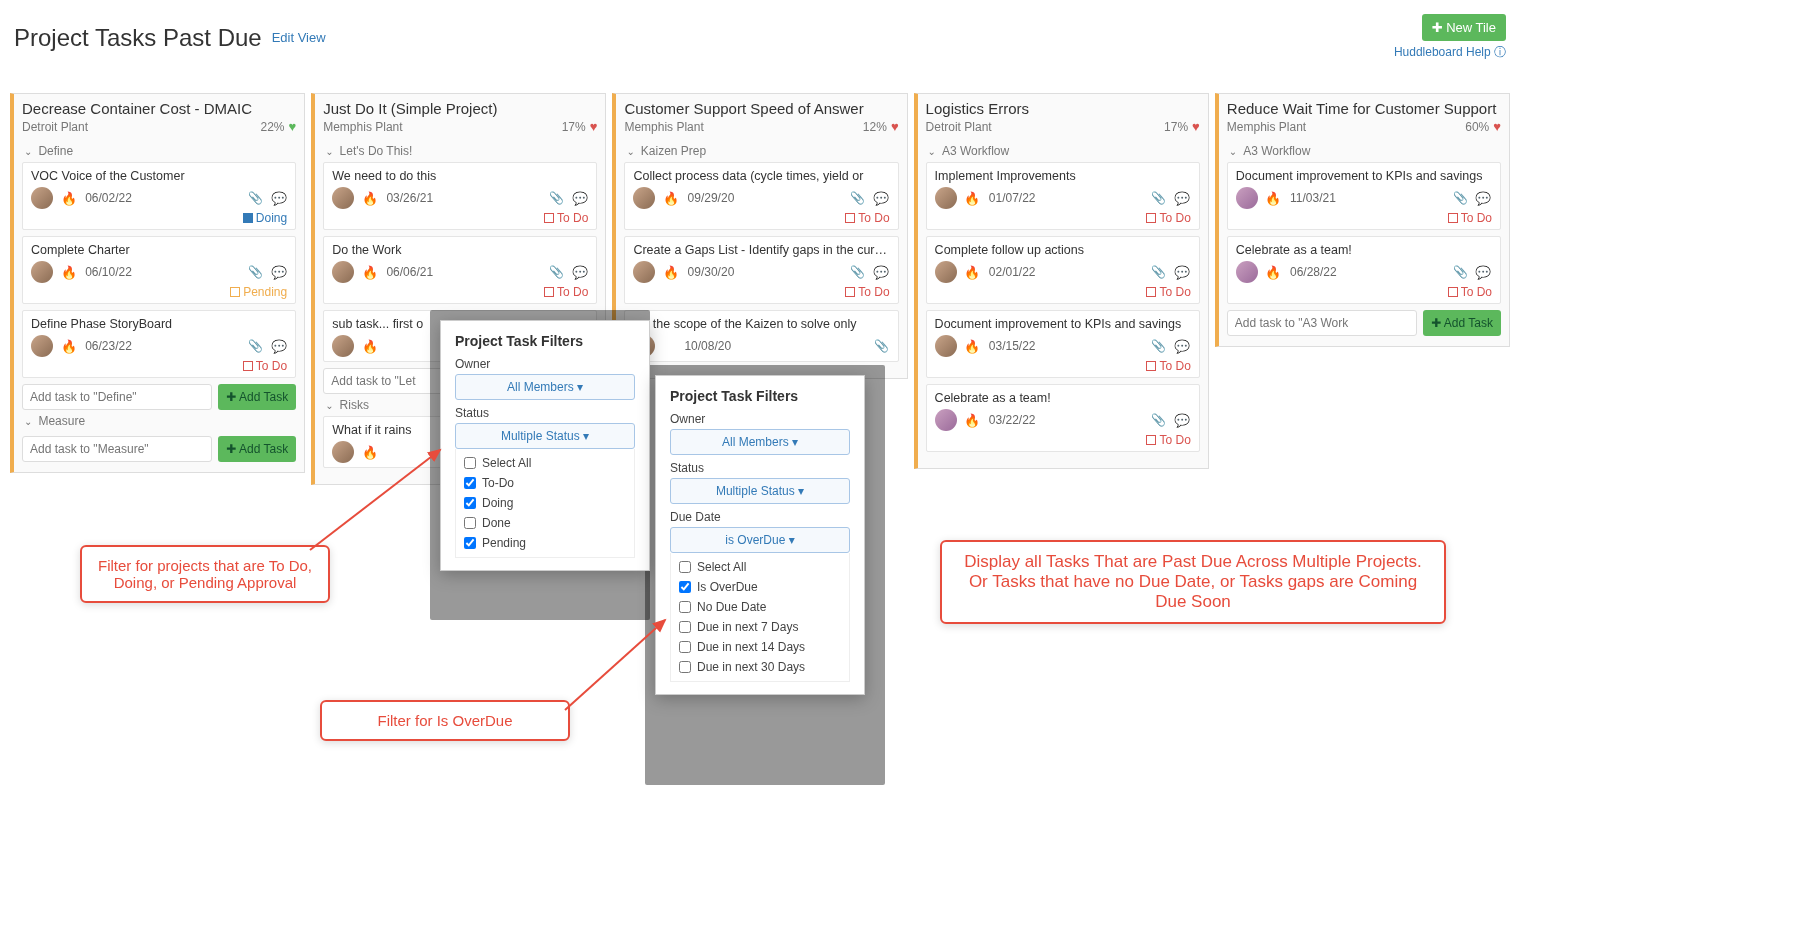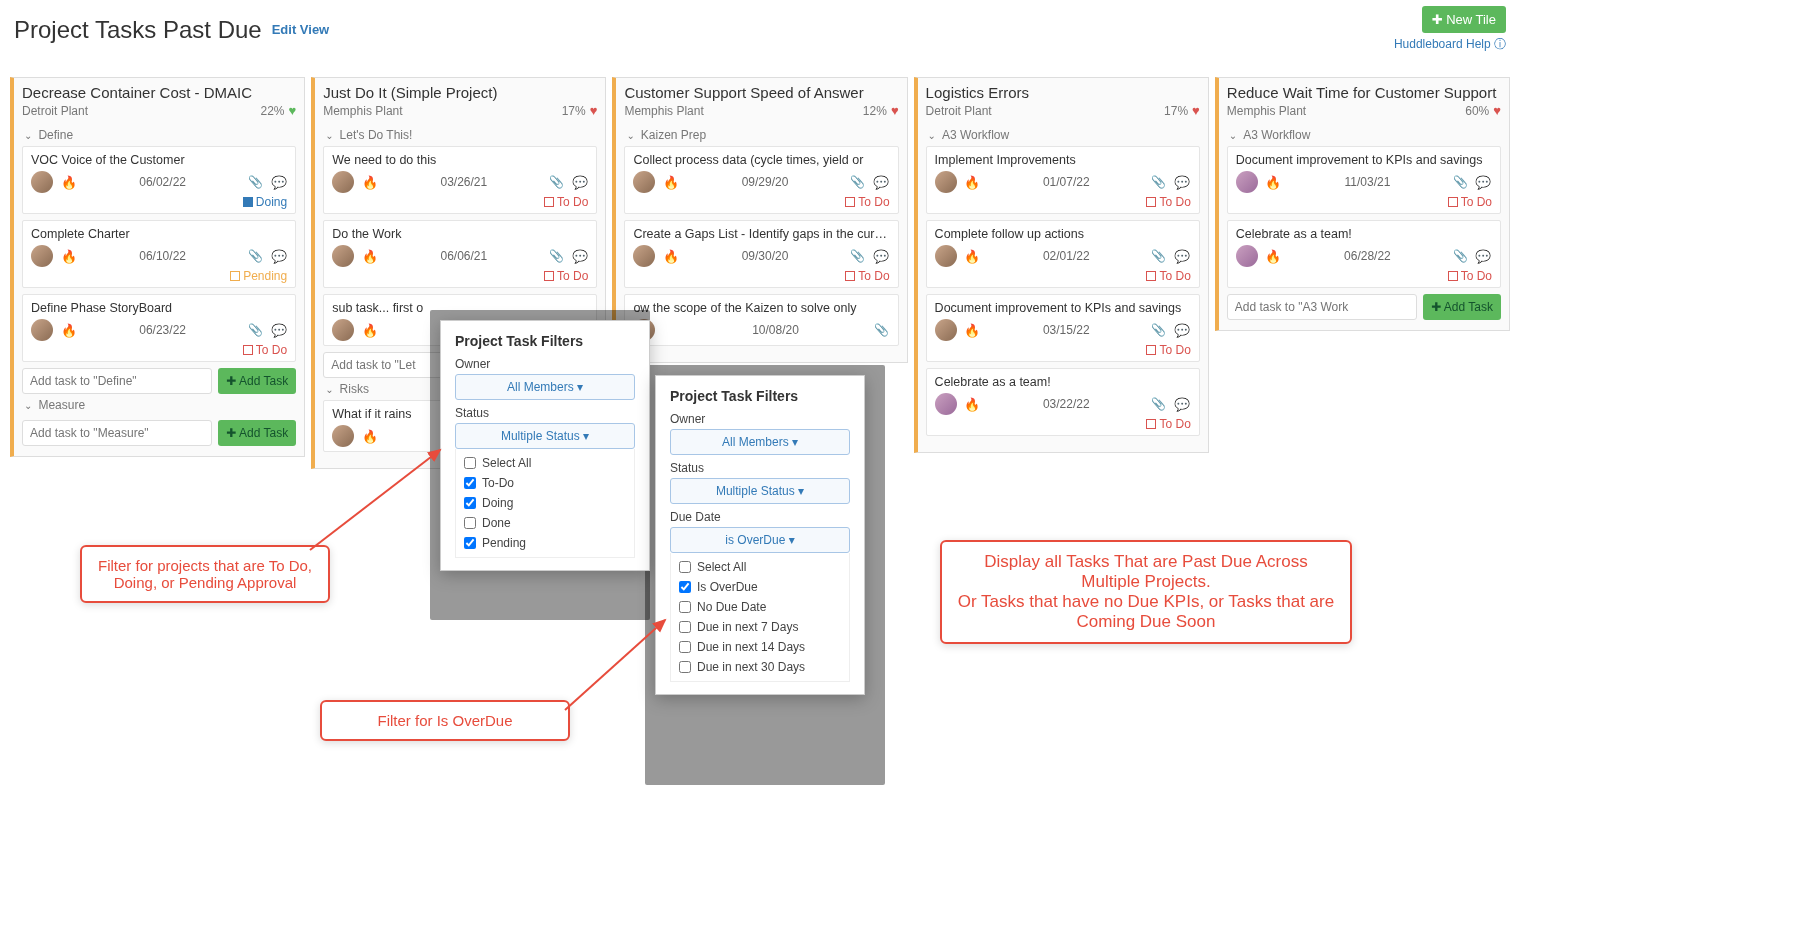--- a/index.html
+++ b/index.html
@@ -1,20 +1,20 @@
 <!DOCTYPE html>
 <html><head>
 <meta charset="utf-8">
 <style>
   * { box-sizing: border-box; margin: 0; padding: 0; }
   body { font-family: -apple-system, "Helvetica Neue", Arial, sans-serif; font-size: 13px; color: #333; background: #fff; }
   .page { position: relative; width: 1520px; height: 820px; }
-  .header { display: flex; align-items: center; padding: 6px 14px; }
+  .header { display: flex; align-items: center; padding: 14px 14px; }
   .page-title { font-size: 24px; font-weight: 400; color: #333; margin-right: 10px; }
-  .edit-view { color: #337ab7; font-size: 13px; cursor: pointer; font-weight: bold; }
+  .edit-view { color: #337ab7; font-size: 13px; cursor: pointer; }
   .header-right { margin-left: auto; text-align: right; }
   .new-tile-btn { background: #5cb85c; color: #fff; border: none; border-radius: 3px; padding: 6px 10px; font-size: 13px; cursor: pointer; }
   .huddle-help { color: #337ab7; font-size: 12px; display: block; margin-top: 3px; cursor: pointer; }
   .board { display: flex; gap: 6px; padding: 18px 10px; align-items: flex-start; }
   .column { flex: 1; min-width: 0; border: 1px solid #ddd; border-left: 4px solid #f0ad4e; background: #fafafa; padding: 6px 8px 10px 8px; }
   .col-title { font-size: 15px; font-weight: 400; color: #333; margin-bottom: 2px; }
   .col-meta { display: flex; align-items: center; font-size: 12px; color: #777; margin-bottom: 6px; }
   .col-pct { margin-left: auto; margin-right: 4px; }
   .heart { color: #d9534f; font-size: 13px; }
   .heart.green { color: #5cb85c; }
@@ -24,21 +24,21 @@
   .task-title { font-size: 12.5px; color: #333; margin-bottom: 4px; white-space: nowrap; overflow: hidden; text-overflow: ellipsis; }
   .task-row { display: flex; align-items: center; gap: 8px; font-size: 12px; color: #777; }
   .avatar { width: 22px; height: 22px; border-radius: 50%; background: linear-gradient(135deg,#c9a58a,#8a6b53); flex: 0 0 22px; }
   .avatar.a3 { background: linear-gradient(135deg,#caa0c0,#9a6a9a); }
   .flame { color: #5cb85c; font-size: 13px; }
   .flame.orange { color: #f0ad4e; }
   .clip { color: #bbb; font-size: 12px; }
   .clip.blue { color: #337ab7; }
   .comment { color: #ccc; font-size: 13px; }
   .comment.blue { color: #337ab7; }
-  .task-date { flex: 1; text-align: center; color: #666; font-size: 12px; }
+  .task-date { flex: 1; color: #666; font-size: 12px; }
   .task-status { text-align: right; font-size: 12px; padding: 2px 0 0 0; }
   .st-todo { color: #d9534f; }
   .st-doing { color: #337ab7; }
   .st-pending { color: #f0ad4e; }
   .status-box { display:inline-block; width:10px; height:10px; border:1.5px solid currentColor; margin-right:3px; vertical-align:-1px; }
   .status-box.fill { background: currentColor; }
   .add-row { display: flex; gap: 6px; margin-top: 4px; }
   .add-input { flex:1; border:1px solid #ddd; border-radius:3px; padding:5px 7px; font-size:12px; color:#999; background:#fff; }
   .add-btn { background:#5cb85c; color:#14532d; border:none; border-radius:3px; padding:5px 8px; font-size:12px; cursor:pointer; white-space:nowrap; }
 
@@ -391,23 +391,23 @@
         </label>
         <label class="opt">
           <input type="checkbox" style="">
           <span>Due in next 30 Days</span>
         </label>
       </div>
   </div>
 
   <div class="callout" style="left:320px; top:700px; width:250px;">Filter for Is OverDue</div>
   <div class="callout" style="left:80px; top:545px; width:250px;">Filter for projects that are To Do, Doing, or Pending Approval</div>
-  <div class="callout" style="left:940px; top:540px; width:412px; font-size:17px;">
+  <div class="callout" style="left:940px; top:540px; width:506px; font-size:17px;">
     <div>Display all Tasks That are Past Due Across Multiple Projects.</div>
-    <div>Or Tasks that have no Due KPIs, or Tasks that are Coming Due Soon</div>
+    <div>Or Tasks that have no Due Date, or Tasks gaps are Coming Due Soon</div>
   </div>
 
   <svg class="arrow-svg" style="left:300px; top:440px;" width="170" height="130">
     <defs>
         <marker id="ah1" markerWidth="8" markerHeight="8" refX="6" refY="3" orient="auto">
           <path d="M0,0 L7,3 L0,6 Z" fill="#e74c3c"></path>
         </marker>
       </defs>
     <line x1="10" y1="110" x2="140" y2="10" stroke="#e74c3c" stroke-width="2" marker-end="url(#ah1)"></line>
   </svg>

